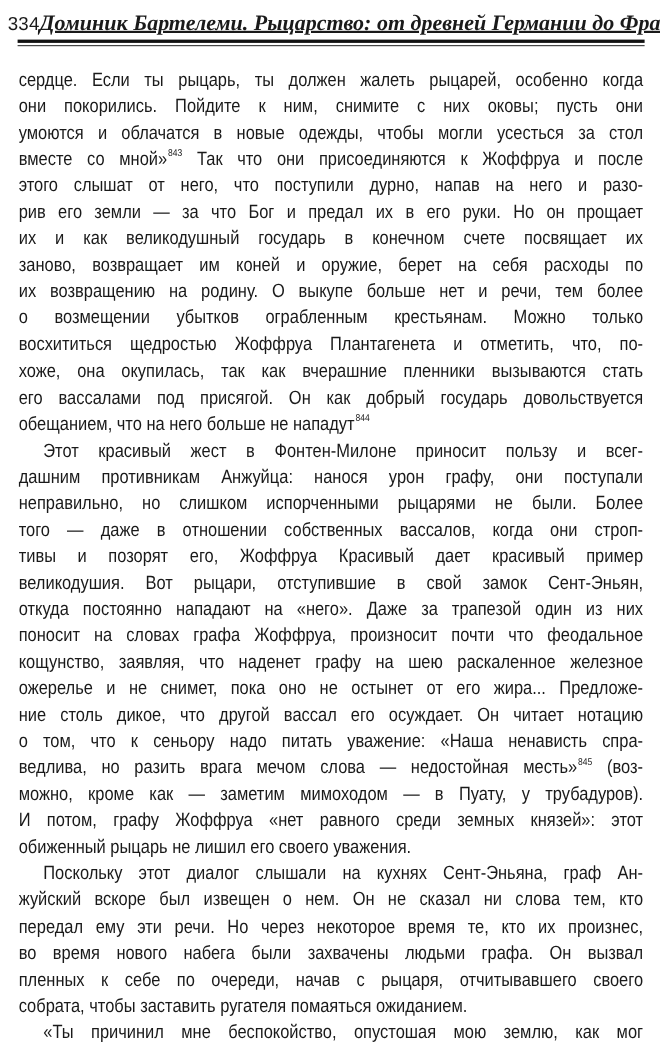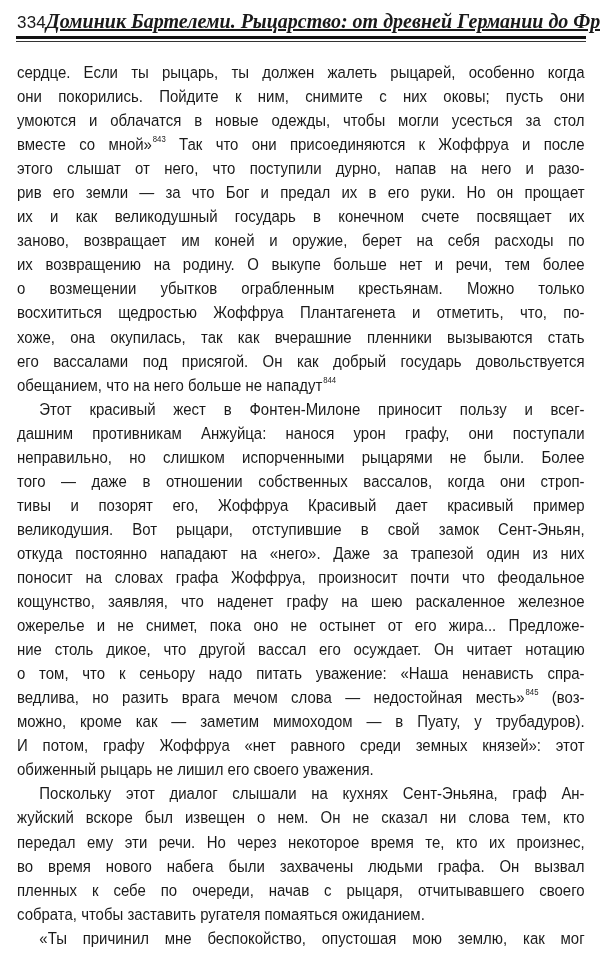--- a/index.html
+++ b/index.html
@@ -16,21 +16,21 @@
     }
     .page {
       position: absolute;
       left: 0;
       top: 0;
       width: 600px;
       height: 954px;
     }
     .running-head {
       position: absolute;
-      left: 17px;
+      left: 7px;
       right: 14px;
       top: 10px;
       height: 24px;
       display: flex;
       align-items: baseline;
       justify-content: space-between;
       font-family: "Liberation Sans", sans-serif;
     }
     .page-number {
       font-size: 17px;

